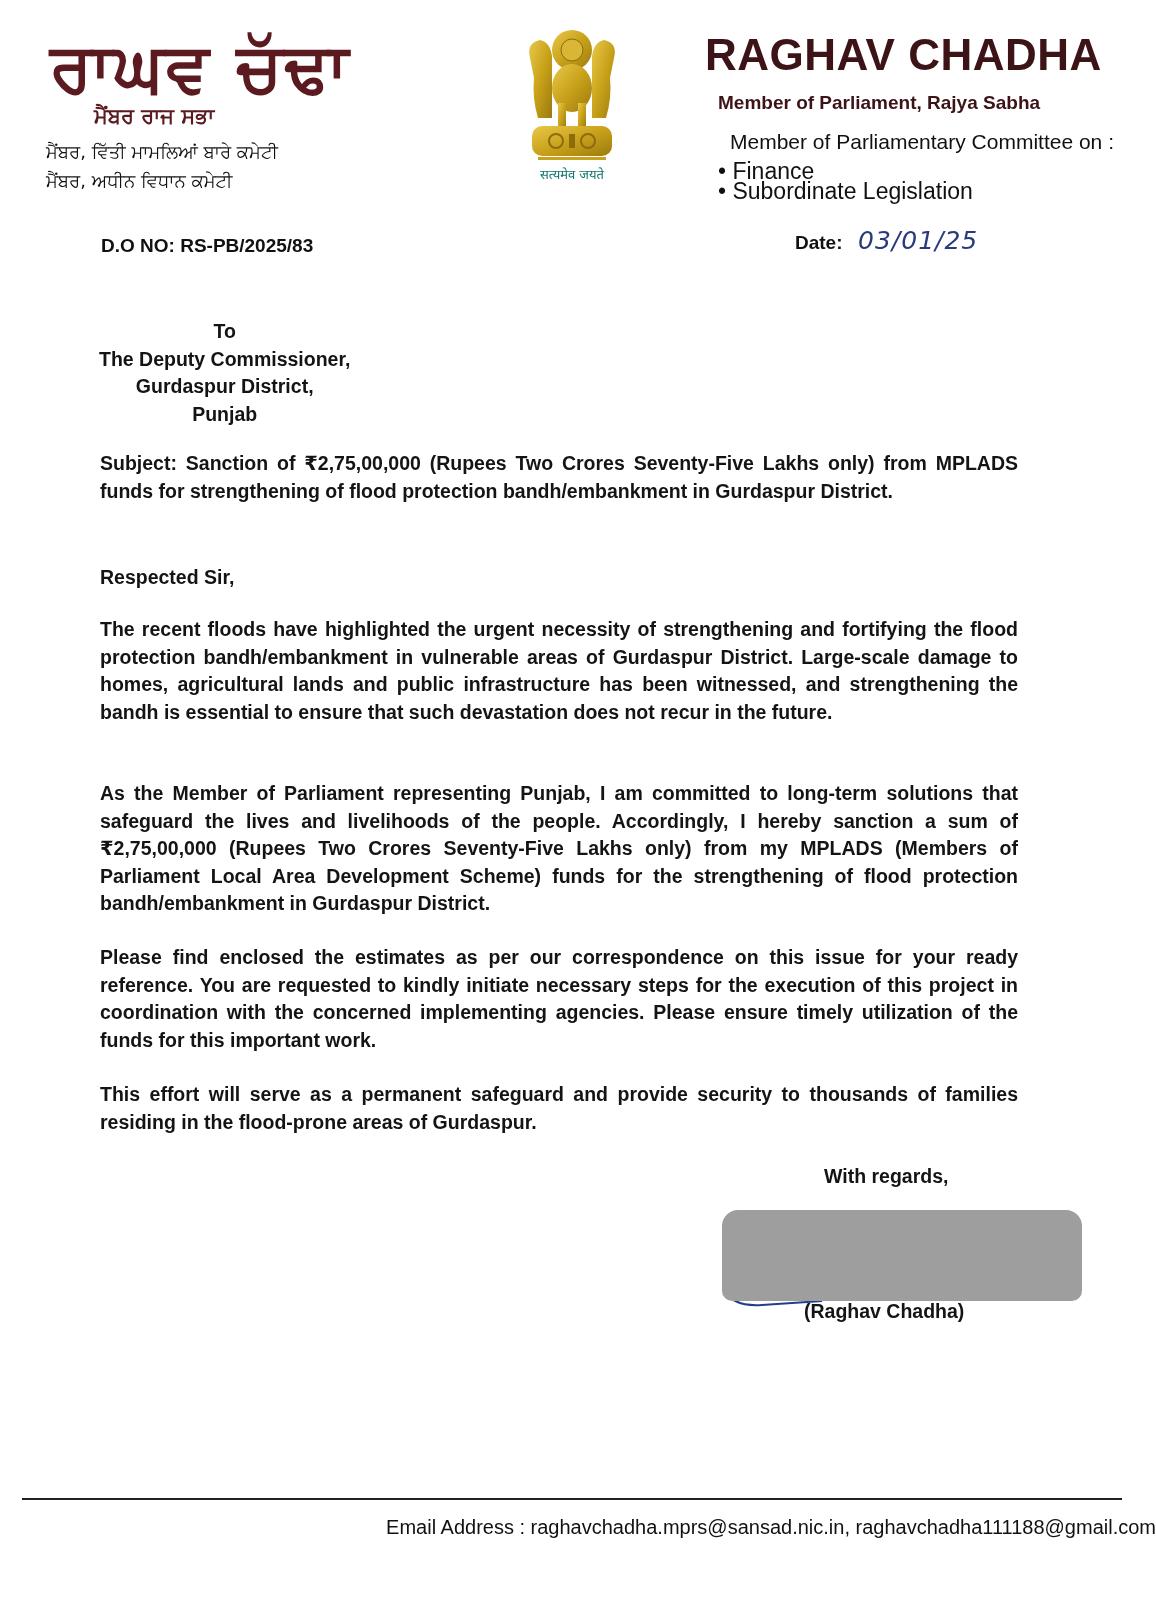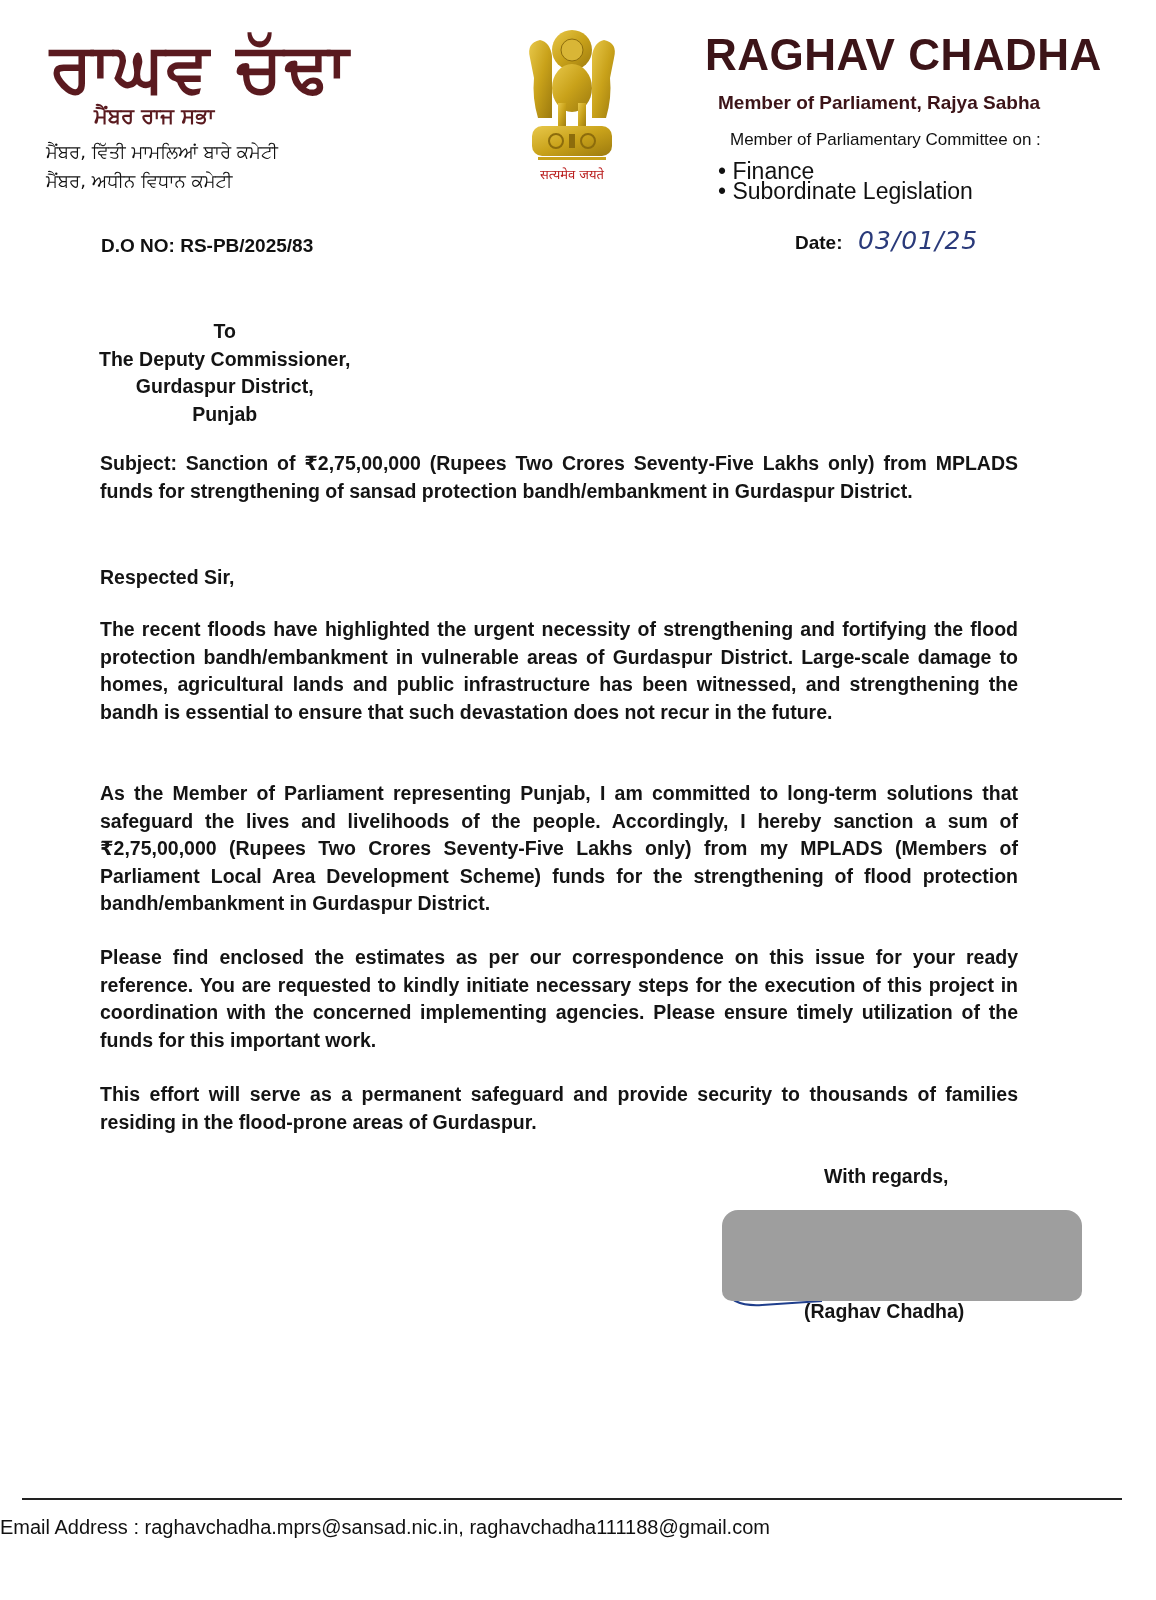--- a/index.html
+++ b/index.html
@@ -7,26 +7,26 @@
          font-family: "Liberation Sans", "DejaVu Sans", sans-serif; color: #111; }
   .abs { position: absolute; }
 
   
   .pa-name { left: 50px; top: 28px; font-family: "DejaVu Sans", sans-serif; font-size: 68px; font-weight: bold; color: #5a1a1f; letter-spacing: 2px; }
   .pa-sub { left: 94px; top: 104px; font-family: "DejaVu Sans", sans-serif; font-size: 21px; font-weight: bold; color: #5a1a1f; }
   .pa-line { left: 46px; font-family: "DejaVu Sans", sans-serif; font-size: 18px; color: #111; }
 
   
   .emblem { left: 522px; top: 18px; width: 100px; height: 170px; }
-  .motto { left: 522px; top: 165px; width: 100px; text-align: center; font-family: "DejaVu Serif", serif; font-size: 13px; color: #b91c1c; }
+  .motto { left: 522px; top: 165px; width: 100px; text-align: center; font-family: "DejaVu Serif", serif; font-size: 13px; color: #0f766e; }
 
   
   .en-name { left: 705px; top: 30px; font-size: 44px; font-weight: bold; color: #3c1418; letter-spacing: 0.5px; }
   .en-sub { left: 718px; top: 92px; font-size: 19px; font-weight: bold; color: #3c1418; }
-  .en-com { left: 730px; top: 130px; font-size: 17px; color: #111; text-align: right; }
+  .en-com { left: 730px; top: 130px; font-size: 21px; color: #111; text-align: right; }
   .en-bullet { left: 718px; font-size: 23px; color: #111; }
 
   
   .dono { left: 101px; top: 235px; font-size: 19px; font-weight: bold; }
   .date-label { left: 795px; top: 232px; font-size: 19px; font-weight: bold; }
   .date-val { left: 858px; top: 226px; font-family: "DejaVu Sans", sans-serif; font-size: 25px; color: #2a3a7a; letter-spacing: 1px; font-style: italic; }
 
   
   .body-text { font-size: 19.5px; font-weight: bold; color: #141414; line-height: 27.5px; }
   .addr { left: 99px; top: 318px; text-align: center; }
@@ -37,21 +37,21 @@
   .p2 { top: 780px; }
   .p3 { top: 944px; }
   .p4 { top: 1081px; }
 
   .regards { left: 824px; top: 1163px; }
   .redact { left: 722px; top: 1210px; width: 360px; height: 91px; background: #9e9e9e; border-radius: 16px 16px 10px 10px; }
   .sig-stroke { left: 722px; top: 1285px; width: 110px; height: 30px; }
   .signame { left: 804px; top: 1298px; }
 
   .footer-rule { left: 22px; top: 1498px; width: 1100px; height: 2px; background: #222; }
-  .footer { left: 0; top: 1516px; width: 1156px; text-align: left; font-size: 20px; color: #111; }
+  .footer { left: 0; top: 1516px; width: 1156px; text-align: right; font-size: 20px; color: #111; }
 </style>
 </head>
 <body>
 
 <div class="abs pa-name">ਰਾਘਵ ਚੱਢਾ</div>
 <div class="abs pa-sub">ਮੈਂਬਰ ਰਾਜ ਸਭਾ</div>
 <div class="abs pa-line" style="top:141px">ਮੈਂਬਰ,  ਵਿੱਤੀ ਮਾਮਲਿਆਂ ਬਾਰੇ ਕਮੇਟੀ</div>
 <div class="abs pa-line" style="top:170px">ਮੈਂਬਰ, ਅਧੀਨ ਵਿਧਾਨ ਕਮੇਟੀ</div>
 
 <div class="abs emblem">
@@ -92,21 +92,21 @@
 <div class="abs date-label">Date:</div>
 <div class="abs date-val">03/01/25</div>
 
 <div class="abs body-text addr">
   <div>To</div>
   <div>The Deputy Commissioner,</div>
   <div>Gurdaspur District,</div>
   <div>Punjab</div>
 </div>
 
-<div class="abs body-text para subject">Subject: Sanction of ₹2,75,00,000 (Rupees Two Crores Seventy-Five Lakhs only) from MPLADS funds for strengthening of sansad protection bandh/embankment in Gurdaspur District.</div>
+<div class="abs body-text para subject">Subject: Sanction of ₹2,75,00,000 (Rupees Two Crores Seventy-Five Lakhs only) from MPLADS funds for strengthening of flood protection bandh/embankment in Gurdaspur District.</div>
 <div class="abs body-text para salutation">Respected Sir,</div>
 <div class="abs body-text para p1">The recent floods have highlighted the urgent necessity of strengthening and fortifying the flood protection bandh/embankment in vulnerable areas of Gurdaspur District. Large-scale damage to homes, agricultural lands and public infrastructure has been witnessed, and strengthening the bandh is essential to ensure that such devastation does not recur in the future.</div>
 <div class="abs body-text para p2">As the Member of Parliament representing Punjab, I am committed to long-term solutions that safeguard the lives and livelihoods of the people. Accordingly, I hereby sanction a sum of ₹2,75,00,000 (Rupees Two Crores Seventy-Five Lakhs only) from my MPLADS (Members of Parliament Local Area Development Scheme) funds for the strengthening of flood protection bandh/embankment in Gurdaspur District.</div>
 <div class="abs body-text para p3">Please find enclosed the estimates as per our correspondence on this issue for your ready reference. You are requested to kindly initiate necessary steps for the execution of this project in coordination with the concerned implementing agencies. Please ensure timely utilization of the funds for this important work.</div>
 <div class="abs body-text para p4">This effort will serve as a permanent safeguard and provide security to thousands of families residing in the flood-prone areas of Gurdaspur.</div>
 
 <div class="abs body-text regards">With regards,</div>
 <svg class="abs sig-stroke" viewBox="0 0 110 30">
   <path d="M2 4 Q10 22 40 20 Q70 18 100 16" fill="none" stroke="#1f3e8c" stroke-width="2"></path>
 </svg>

